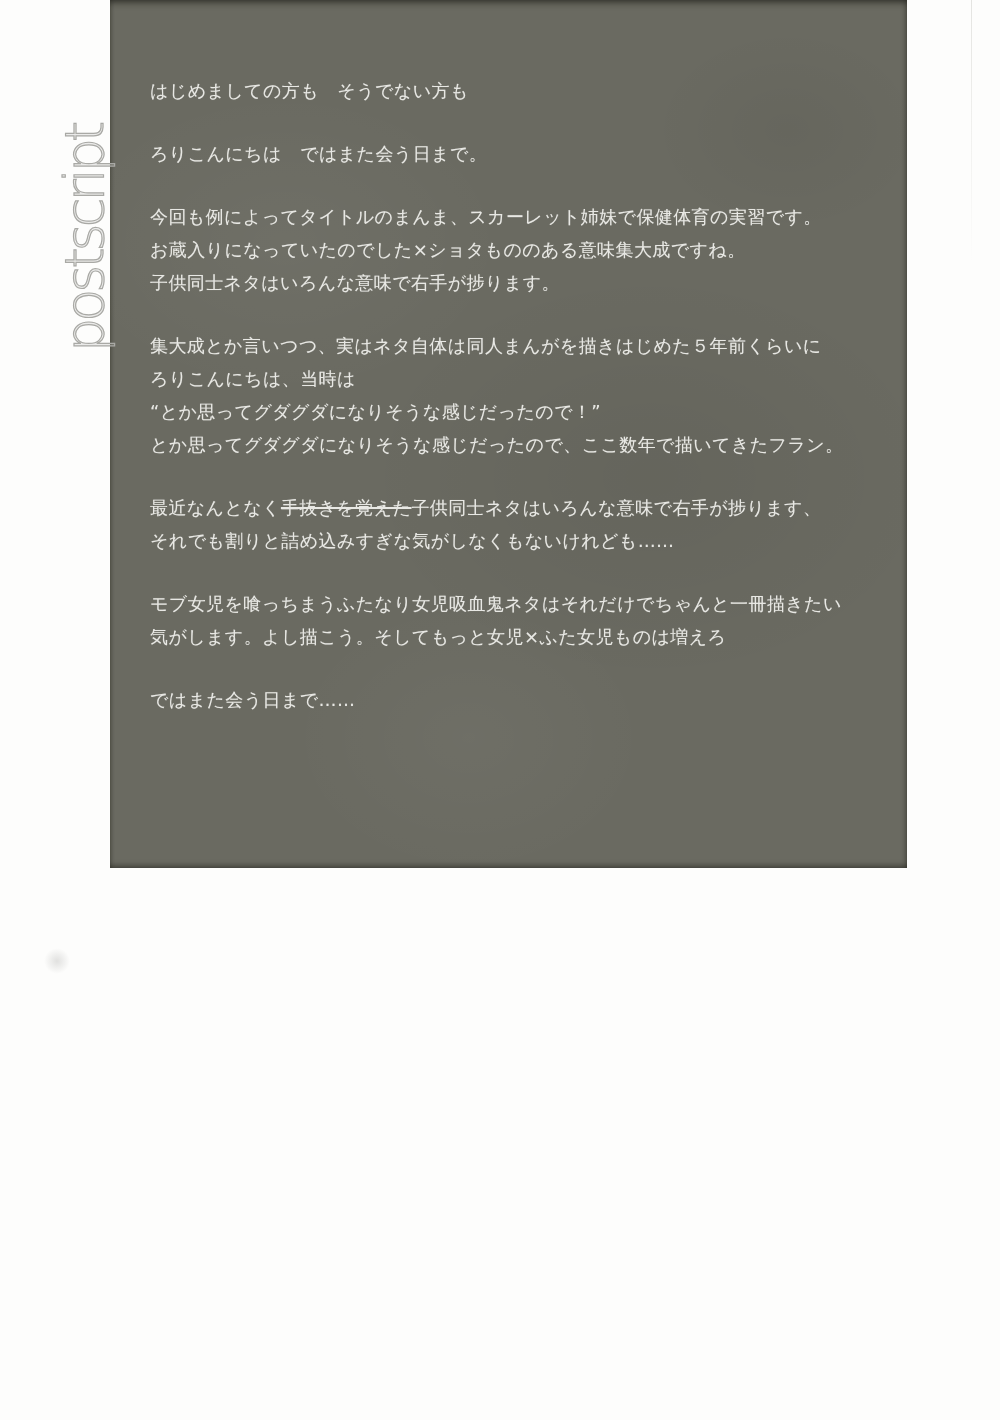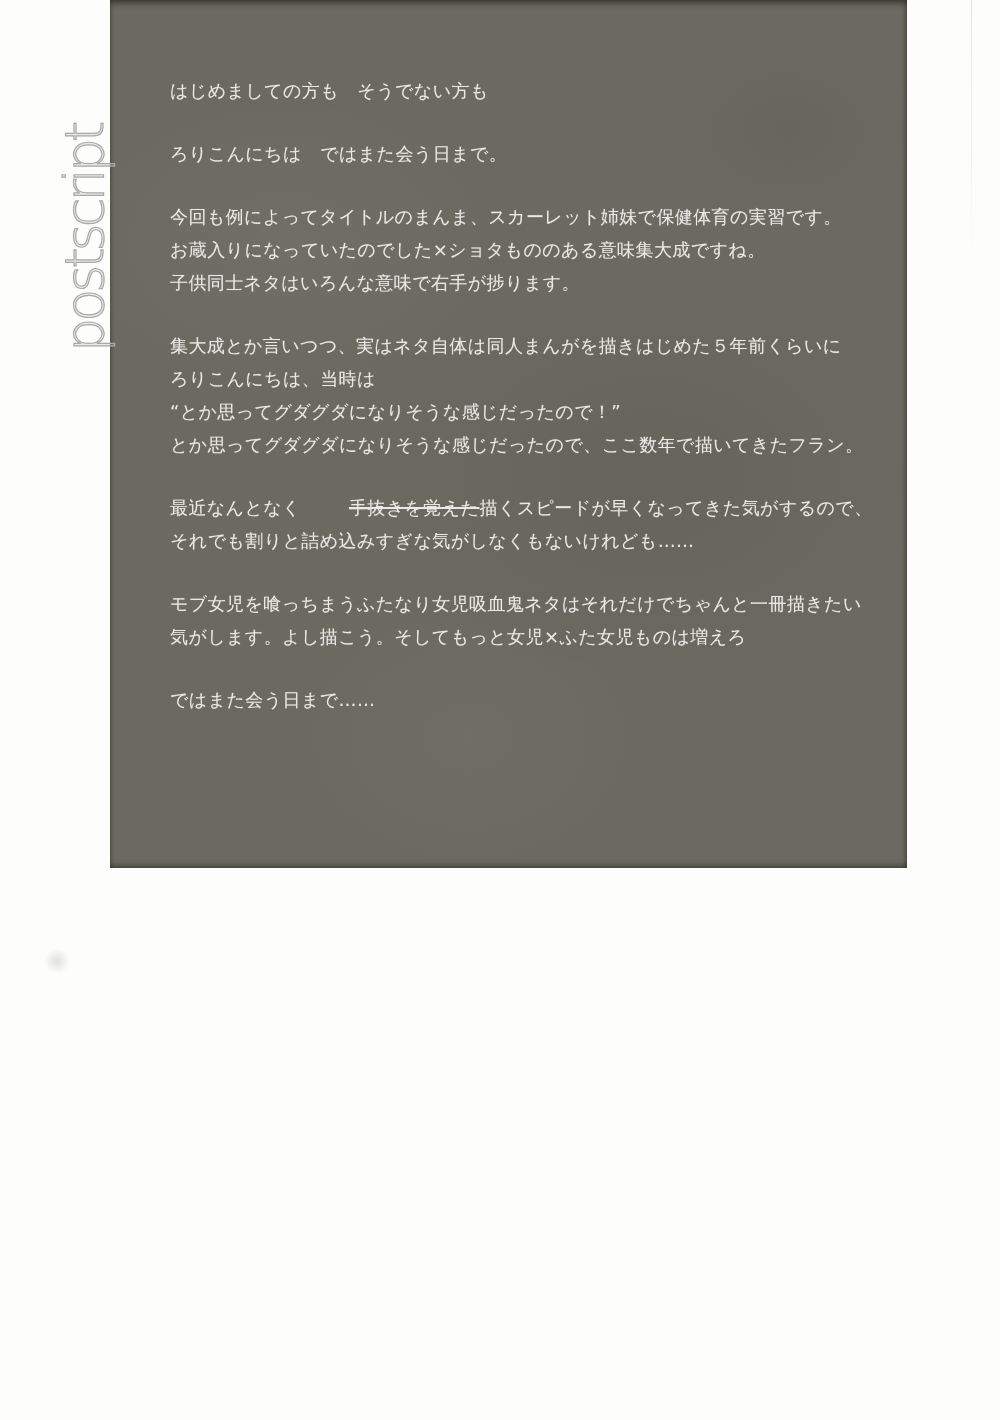--- a/index.html
+++ b/index.html
@@ -46,31 +46,31 @@
     color: rgba(178,178,174,0.25);
     -webkit-text-stroke: 1.2px #a9a9a5;
     white-space: nowrap;
   }
   
   .content {
     position: absolute;
     left: 110px;
     top: 0;
     width: 797px;
-    padding: 74px 26px 0 60px;
+    padding: 74px 26px 0 40px;
     box-sizing: border-box;
     color: #e8e8e4;
     font-size: 18px;
     line-height: 33px;
     letter-spacing: 0.4px;
     text-shadow: 0 0 1px rgba(230,230,225,0.35);
   }
   .para { margin: 0 0 30px 0; }
   .line { white-space: nowrap; }
-  .strike { text-decoration: line-through; text-decoration-thickness: 1.5px; margin-left: 48px; }
+  .strike { text-decoration: line-through; text-decoration-thickness: 1.5px; }
   
   .scan-vline {
     position: absolute;
     left: 971px;
     top: 0;
     width: 1px;
     height: 265px;
     background: linear-gradient(to bottom, #e4e4e1, rgba(236,236,233,0));
   }
   .smudge {
@@ -101,21 +101,21 @@
         <div class="line"><span>お蔵入りになっていたのでした×ショタもののある意味集大成ですね。</span></div>
         <div class="line"><span>子供同士ネタはいろんな意味で右手が捗ります。</span></div>
       </div>
       <div class="para">
         <div class="line"><span>集大成とか言いつつ、実はネタ自体は同人まんがを描きはじめた５年前くらいに</span></div>
         <div class="line"><span>ろりこんにちは、当時は</span></div>
         <div class="line"><span>“とか思ってグダグダになりそうな感じだったので！”</span></div>
         <div class="line"><span>とか思ってグダグダになりそうな感じだったので、ここ数年で描いてきたフラン。</span></div>
       </div>
       <div class="para">
-        <div class="line"><span>最近なんとなく</span><span class="strike">手抜きを覚えた</span><span>描くスピードが早くなってきた気がするので、</span></div>
+        <div class="line"><span>最近なんとなく</span><span class="strike">手抜きを覚えた</span><span>子供同士ネタはいろんな意味で右手が捗ります、</span></div>
         <div class="line"><span>それでも割りと詰め込みすぎな気がしなくもないけれども……</span></div>
       </div>
       <div class="para">
         <div class="line"><span>モブ女児を喰っちまうふたなり女児吸血鬼ネタはそれだけでちゃんと一冊描きたい</span></div>
         <div class="line"><span>気がします。よし描こう。そしてもっと女児×ふた女児ものは増えろ</span></div>
       </div>
       <div class="para">
         <div class="line"><span>ではまた会う日まで……</span></div>
       </div>
     </div>

